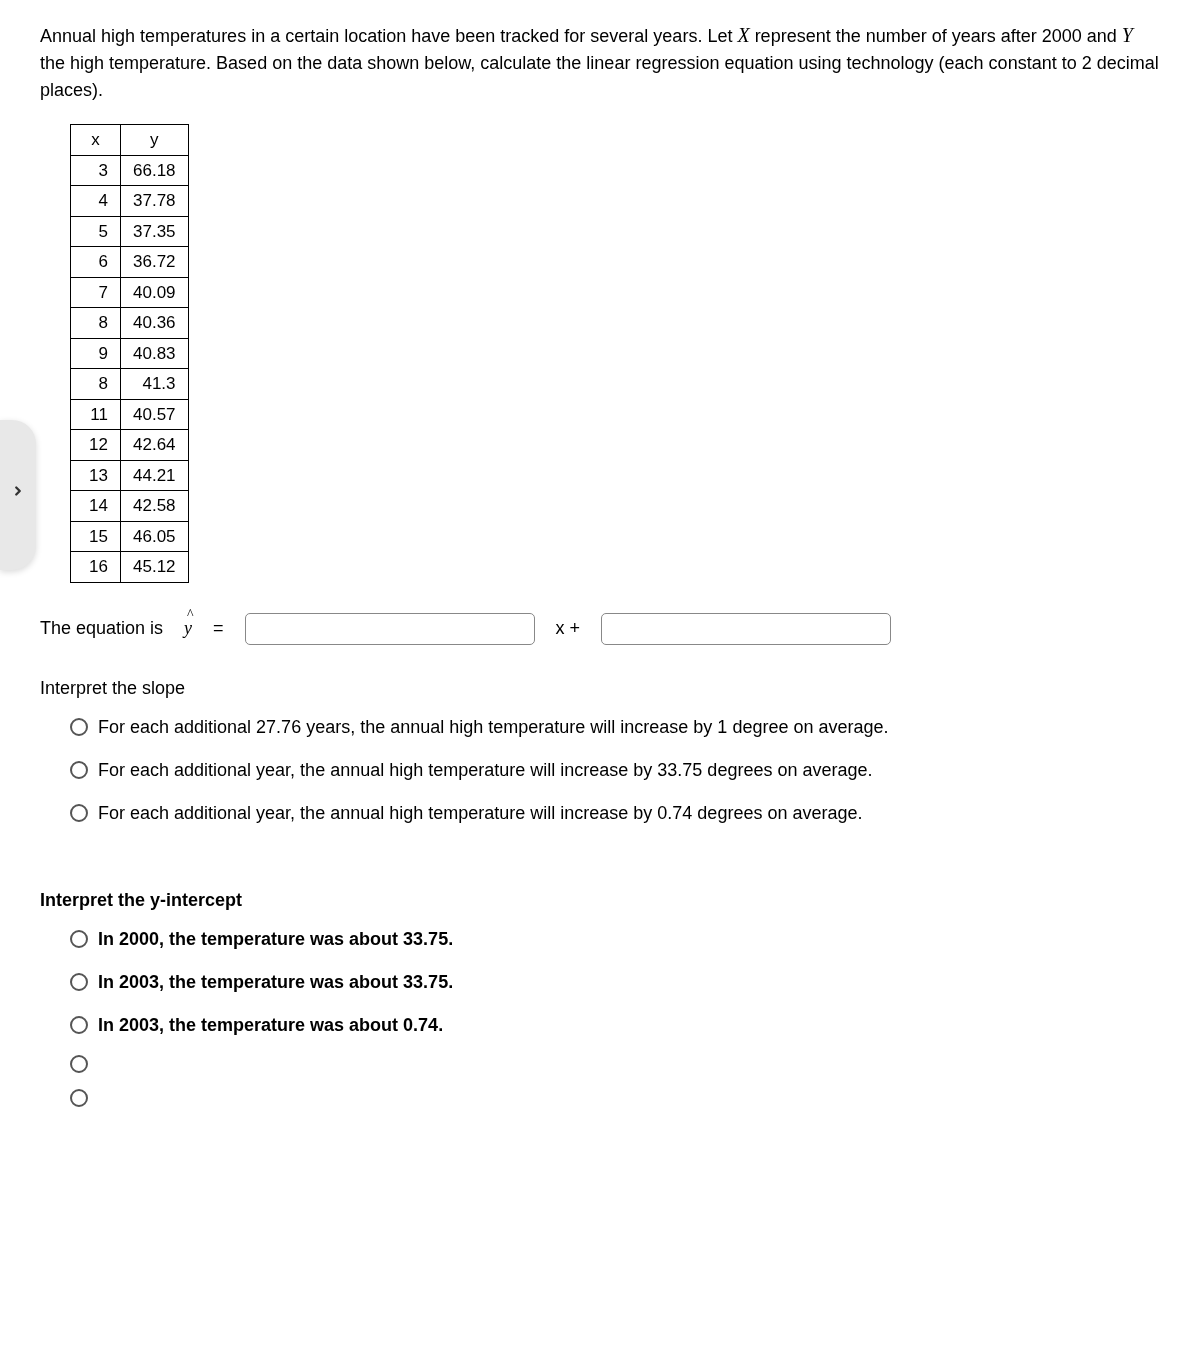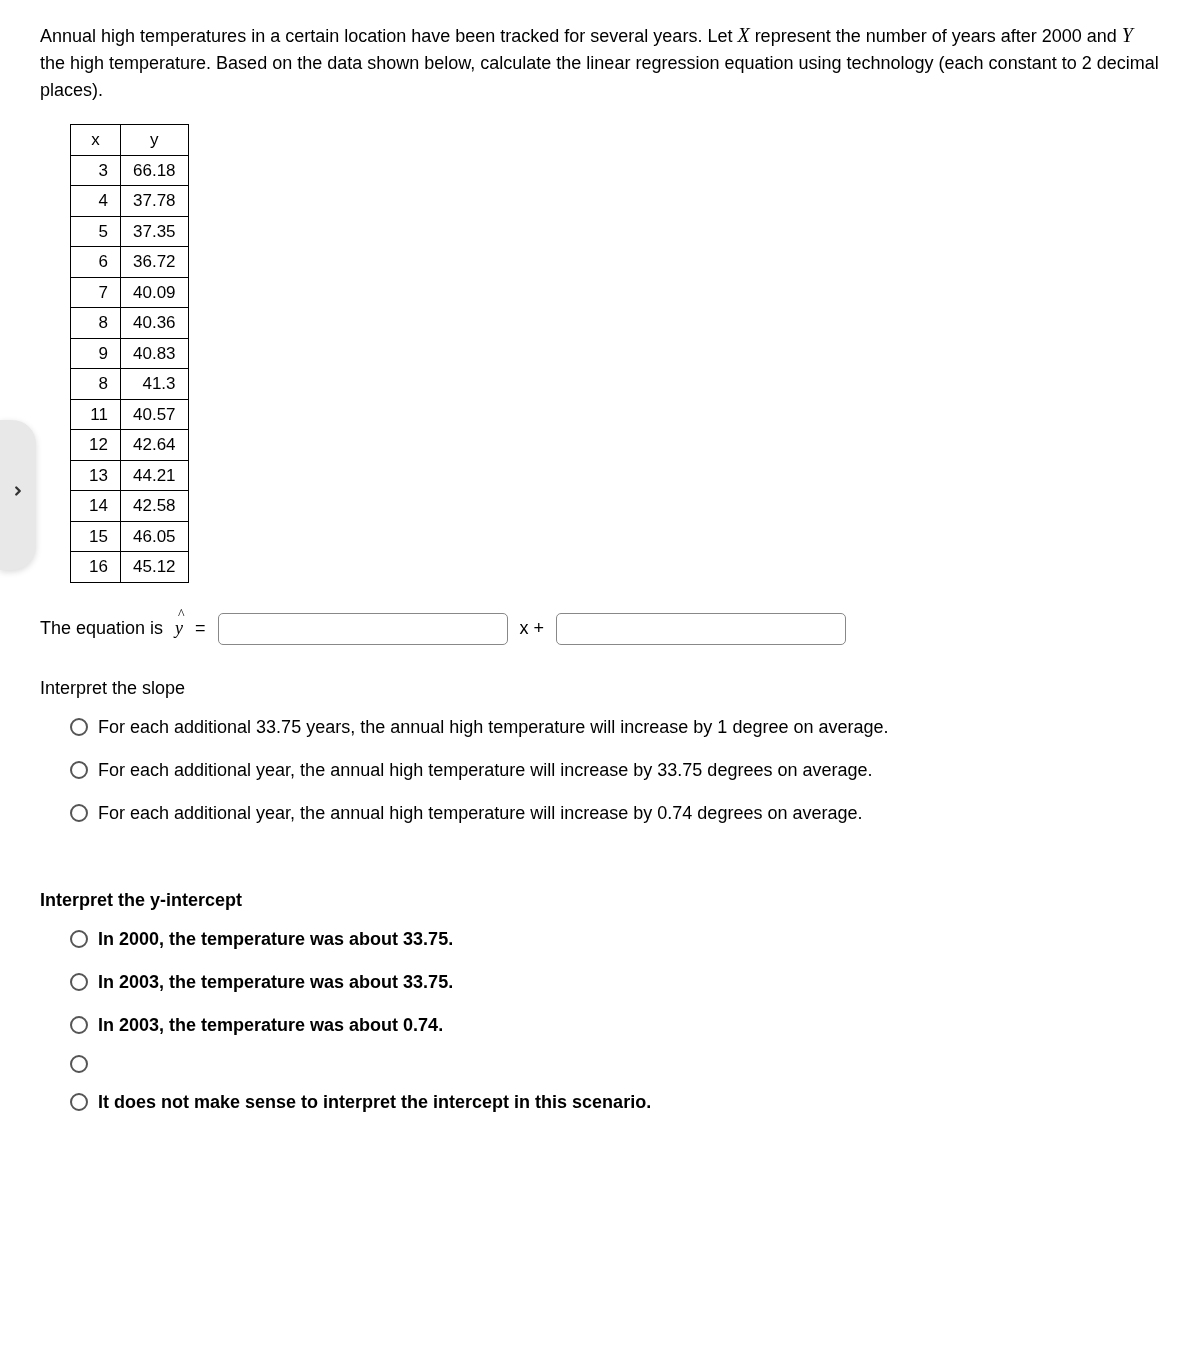--- a/index.html
+++ b/index.html
@@ -47,21 +47,21 @@
       display: flex;
       align-items: center;
       justify-content: center;
       box-shadow: 0 2px 6px rgba(0,0,0,0.15);
     }
     .side-tab svg { width: 14px; height: 22px; }
     .equation-line {
       margin: 30px 0 30px 0;
       display: flex;
       align-items: center;
-      gap: 12px;
+      gap: 21px;
     }
     .text-input {
       border: 1px solid #888;
       border-radius: 5px;
       height: 32px;
       padding: 4px 8px;
       font-size: 16px;
       width: 290px;
     }
     .section-heading {
@@ -194,21 +194,21 @@
   <span> = </span>
   <input type="text" class="text-input" style="">
   <span> x + </span>
   <input type="text" class="text-input" style="">
 </div>
 
 <div class="section-heading">Interpret the slope</div>
 <div class="radio-group" id="slope-options">
     <div class="radio-option">
       <span class="radio-circle"></span>
-      <span class="radio-label">For each additional 33.75 years, the annual high temperature will increase by 1 degree on average.</span>
+      <span class="radio-label">For each additional 27.76 years, the annual high temperature will increase by 1 degree on average.</span>
     </div>
     <div class="radio-option">
       <span class="radio-circle"></span>
       <span class="radio-label">For each additional year, the annual high temperature will increase by 33.75 degrees on average.</span>
     </div>
     <div class="radio-option">
       <span class="radio-circle"></span>
       <span class="radio-label">For each additional year, the annual high temperature will increase by 0.74 degrees on average.</span>
     </div>
   </div>
@@ -226,16 +226,15 @@
       </div>
       <div class="radio-option">
         <span class="radio-circle"></span>
         <span class="radio-label">In 2003, the temperature was about 0.74.</span>
       </div>
       <div class="radio-option">
         <span class="radio-circle"></span>
       </div>
       <div class="radio-option">
         <span class="radio-circle"></span>
-        <span class="radio-label">It does not make sense to interpret the intercept in this scenario.</span>
       </div>
     </div>
 </div>
 
 </body></html>

